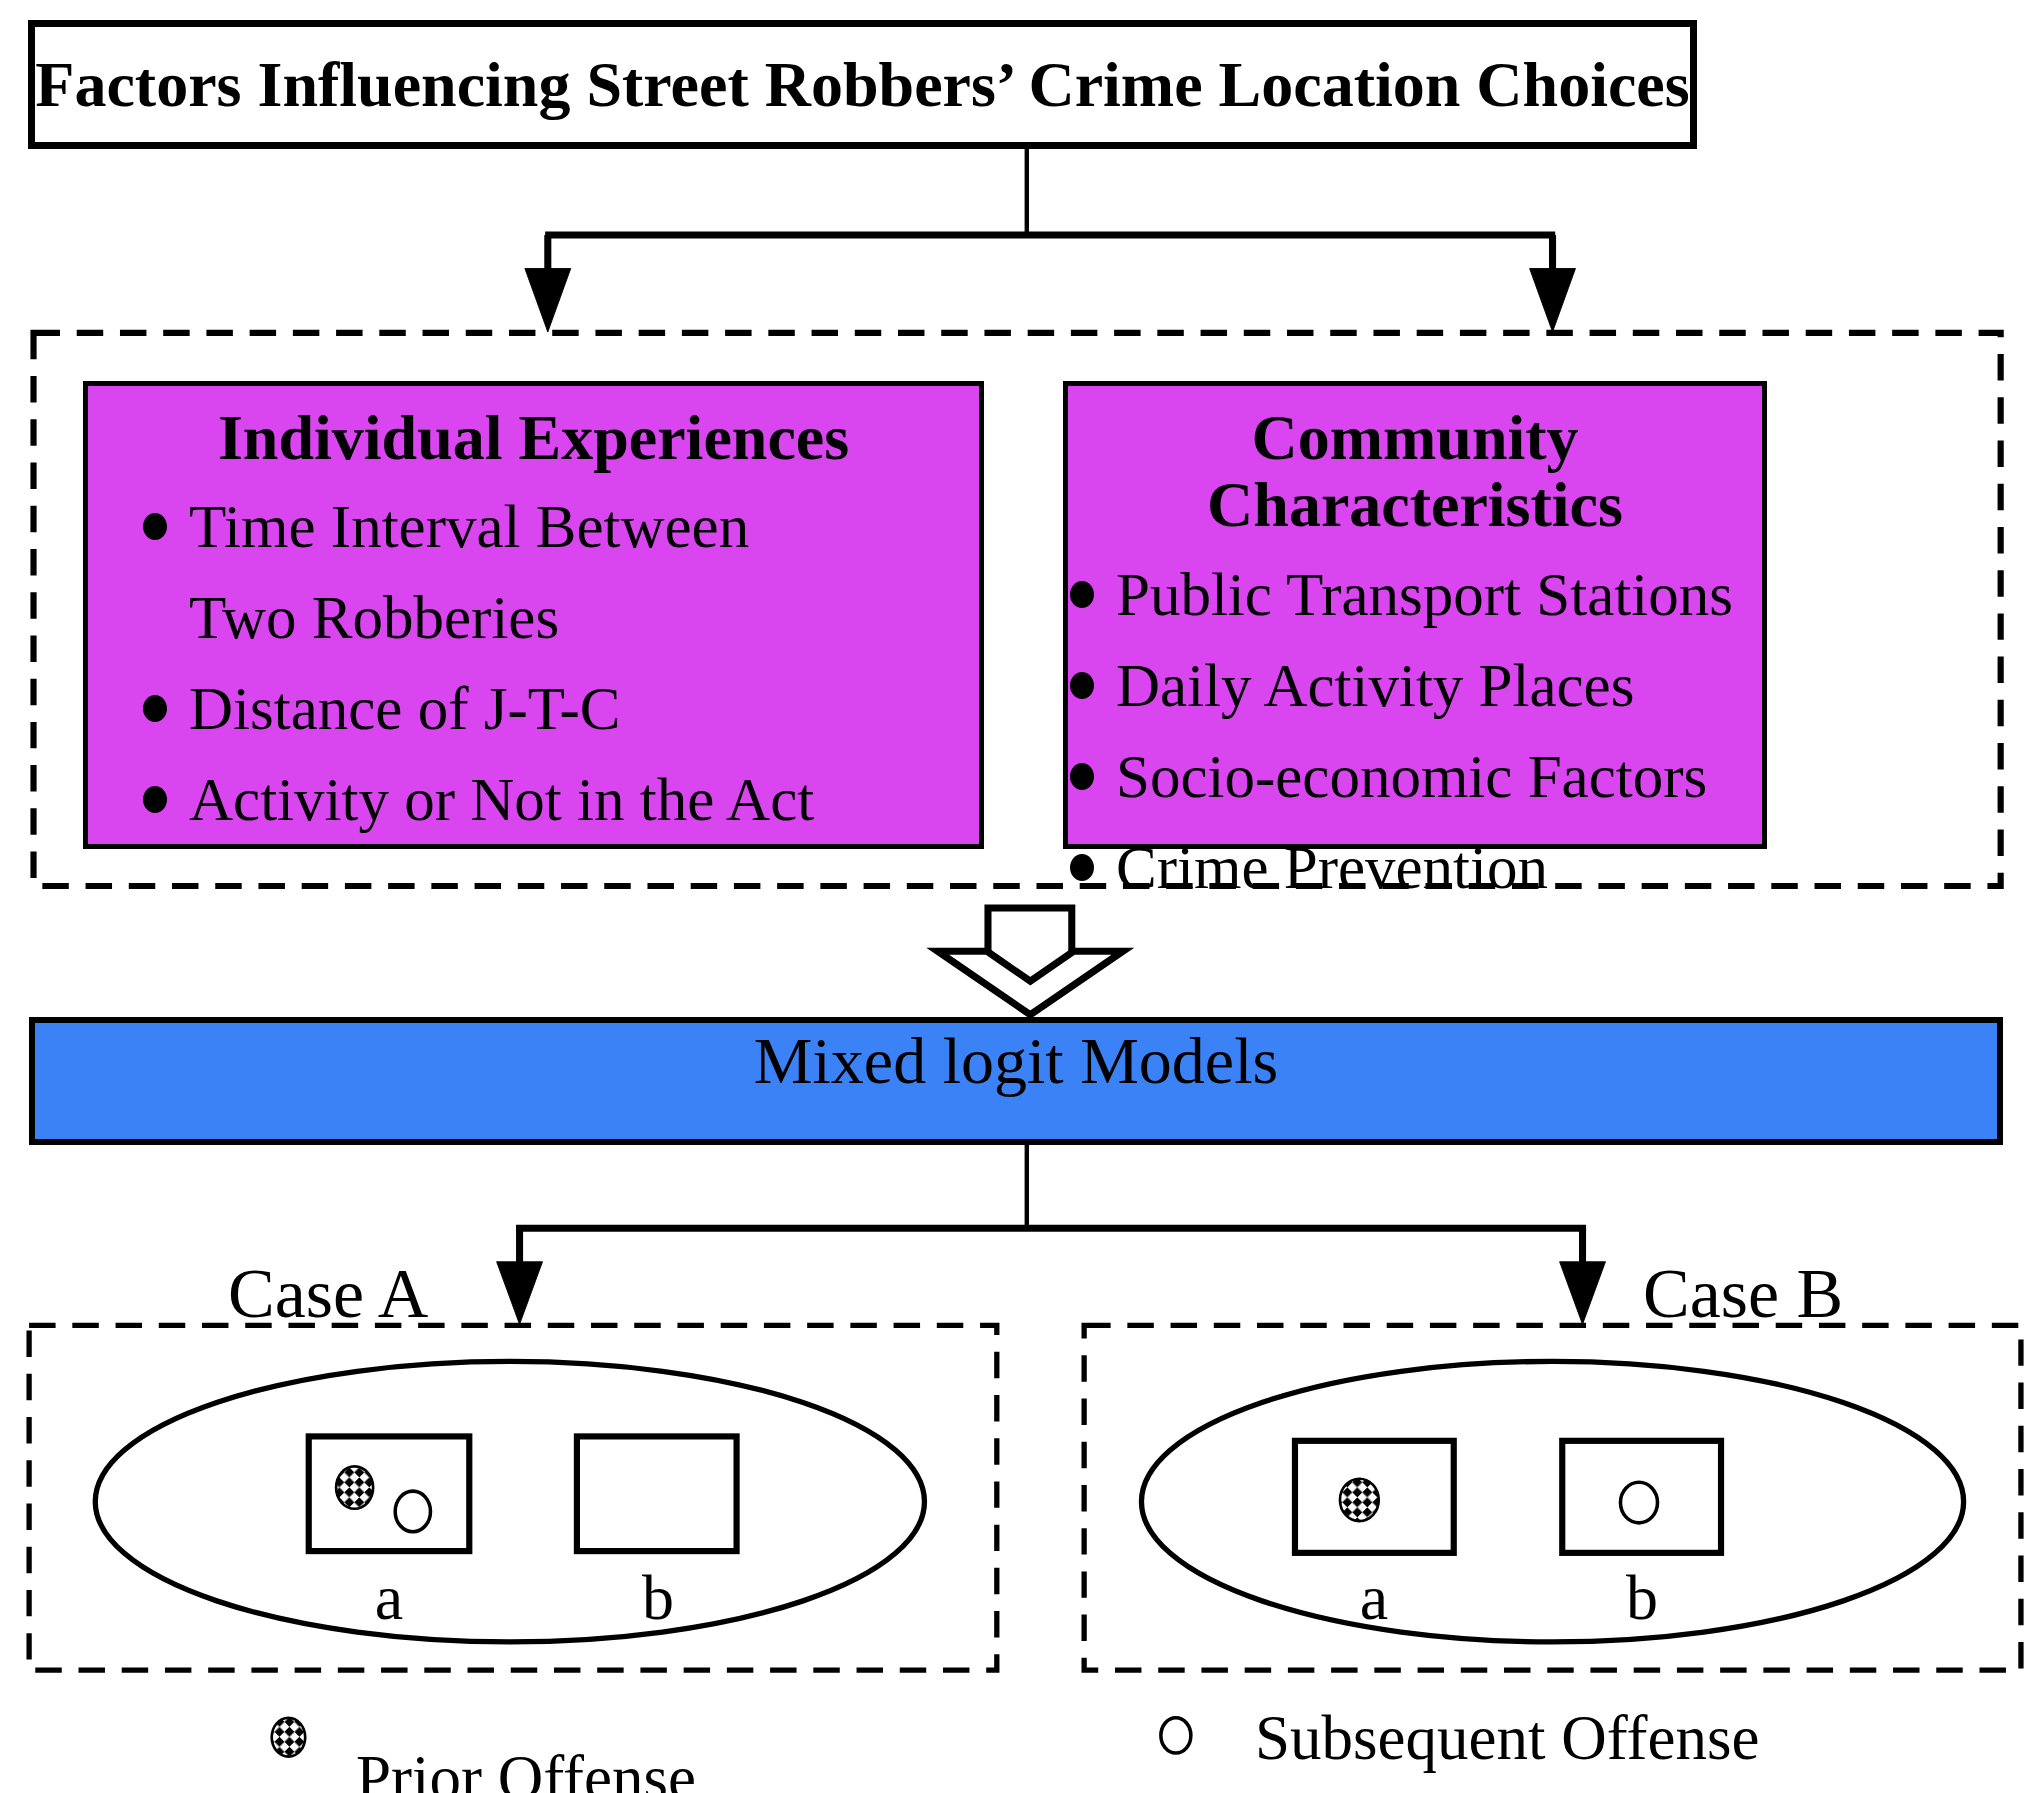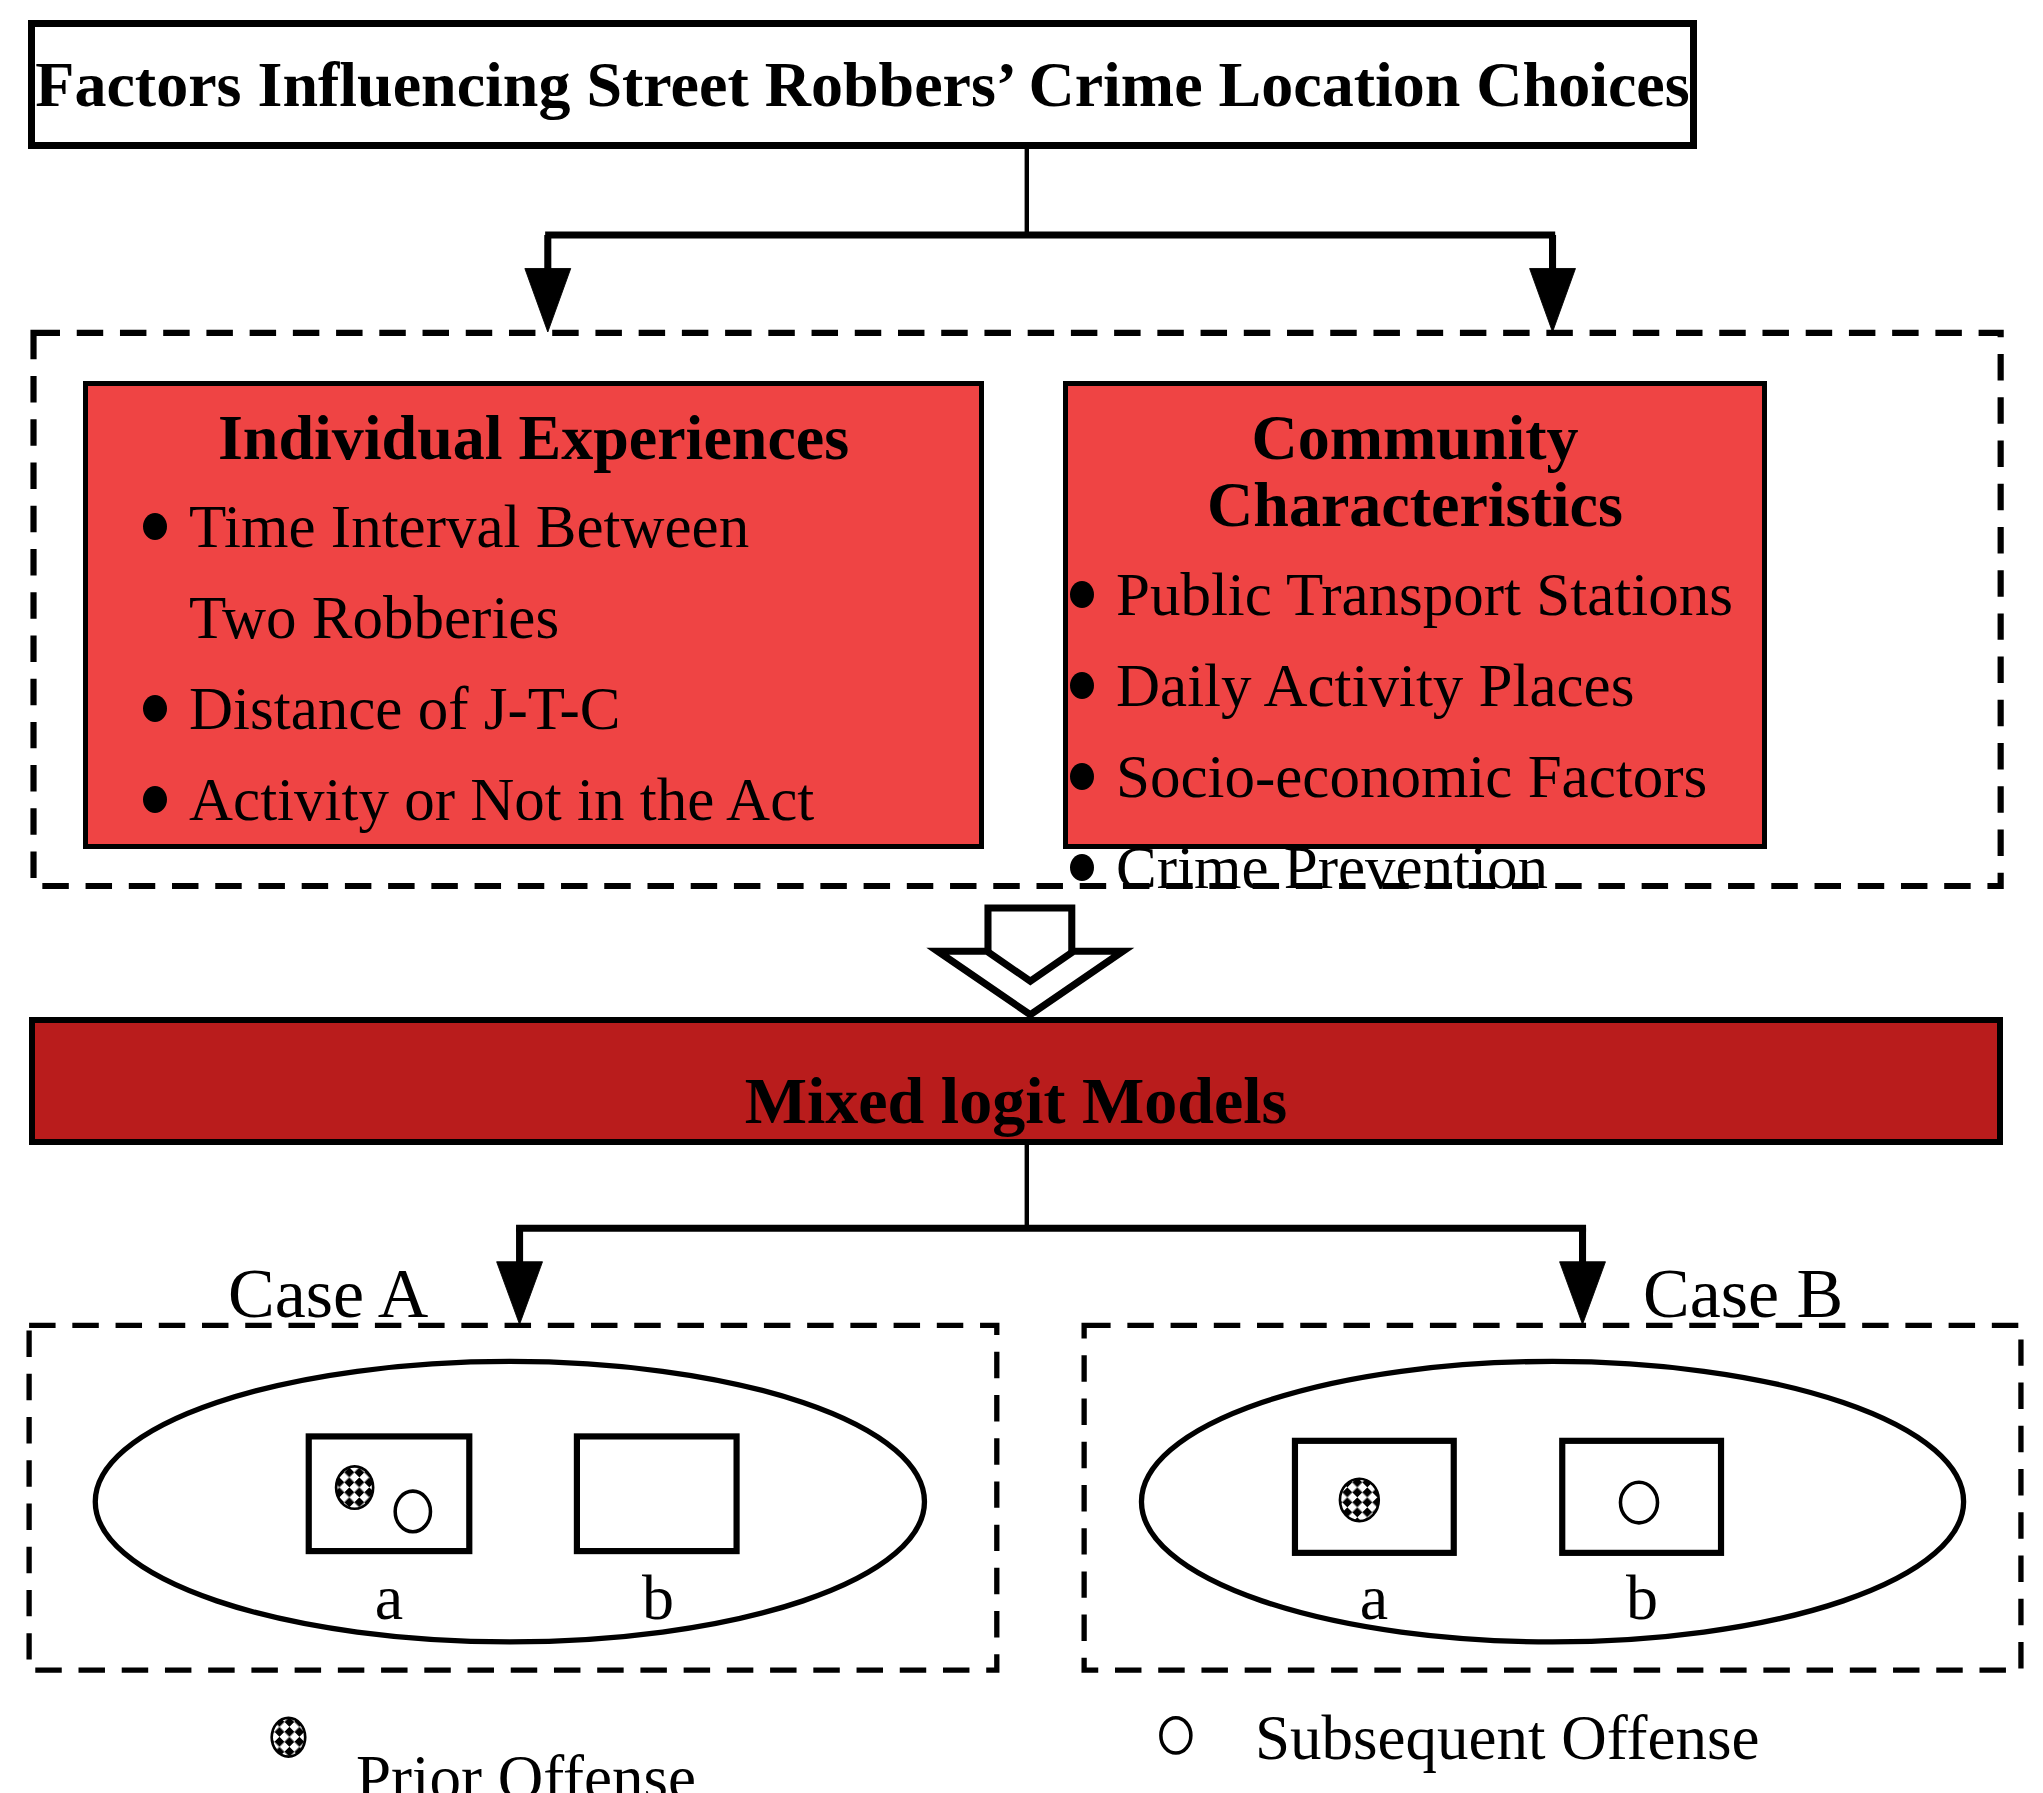--- a/index.html
+++ b/index.html
@@ -26,21 +26,21 @@
     display: flex; align-items: center; justify-content: center;
     font-weight: bold; font-size: 64px;
     text-align: center;
     background: #fff;
   }
   .panel {
     position: absolute;
     top: 381px;
     height: 468px;
     border: 5.3px solid #000;
-    background: #ef4444;
+    background: #d946ef;
   }
   .panel-left  { left: 83px;  width: 901px; }
   .panel-right { left: 1063px; width: 704px; }
   .panel h2 {
     margin-top: 17.6px;
     text-align: center;
     font-size: 64px; font-weight: bold;
     line-height: 1.05;
   }
   .panel ul {
@@ -60,23 +60,23 @@
     width: 24px; height: 27px;
     background: #000;
     border-radius: 50%;
   }
   .panel li.wrap2 { max-width: 618px; }
   .model-box {
     position: absolute;
     left: 29px; top: 1017px;
     width: 1974px; height: 128px;
     border: 6.2px solid #000;
-    display: flex; align-items: flex-end; justify-content: center;
-    font-weight: bold; font-size: 66px;
-    background: #b91c1c;
+    display: flex; align-items: flex-start; justify-content: center;
+    font-weight: normal; font-size: 66px;
+    background: #3b82f6;
   }
   .case-label {
     position: absolute;
     top: 1255px;
     font-size: 70px;
     line-height: 1.1;
     white-space: nowrap;
   }
   .case-label-a { left: 228px; }
   .case-label-b { left: 1643px; }

